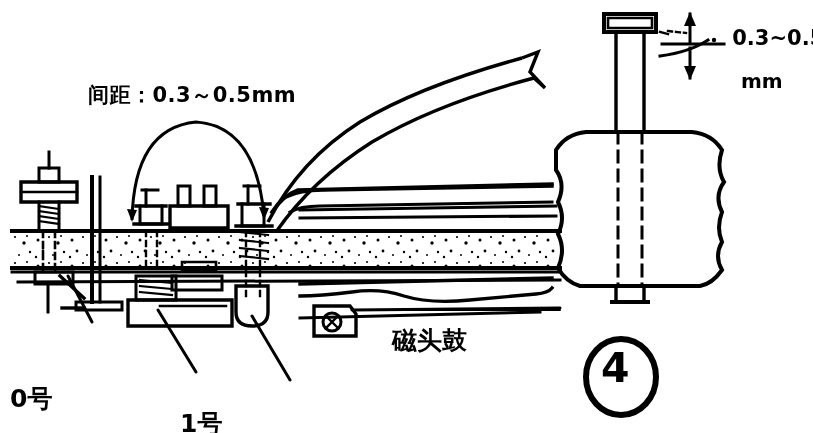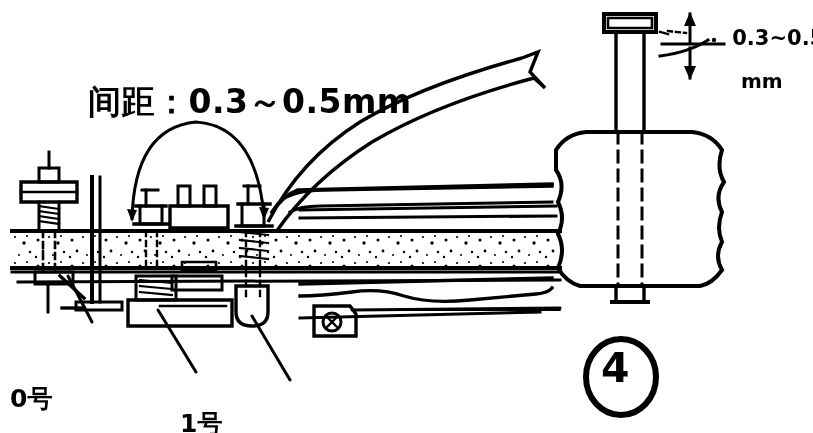--- a/index.html
+++ b/index.html
@@ -35,21 +35,21 @@
   }
   
   .cjk {
     font-family: "DejaVu Sans", "Liberation Sans", sans-serif;
     font-weight: bold;
     transform-origin: left top;
   }
   #lbl-gap {
     left: 88px;
     top: 85px;
-    font-size: 33px;
+    font-size: 21px;
     letter-spacing: 0.5px;
   }
   #lbl-post0 {
     left: 10px;
     top: 335px;
     font-size: 25px;
   }
   #lbl-post1 {
     left: 180px;
     top: 360px;
@@ -293,20 +293,21 @@
     <span class="r1">0号</span>
     
   </div>
 
   <div class="lbl cjk two-line" id="lbl-post1">
     <span class="r1">1号</span>
     
   </div>
 
 
+  <div class="lbl cjk" id="lbl-drum">磁头鼓</div>
 
   <div class="lbl" id="lbl-detail-dim">
     <span class="l1">0.3~0.5</span>
     <span class="l2">mm</span>
   </div>
 
   <div class="lbl" id="lbl-fignum">4</div>
 
 </div>
 

